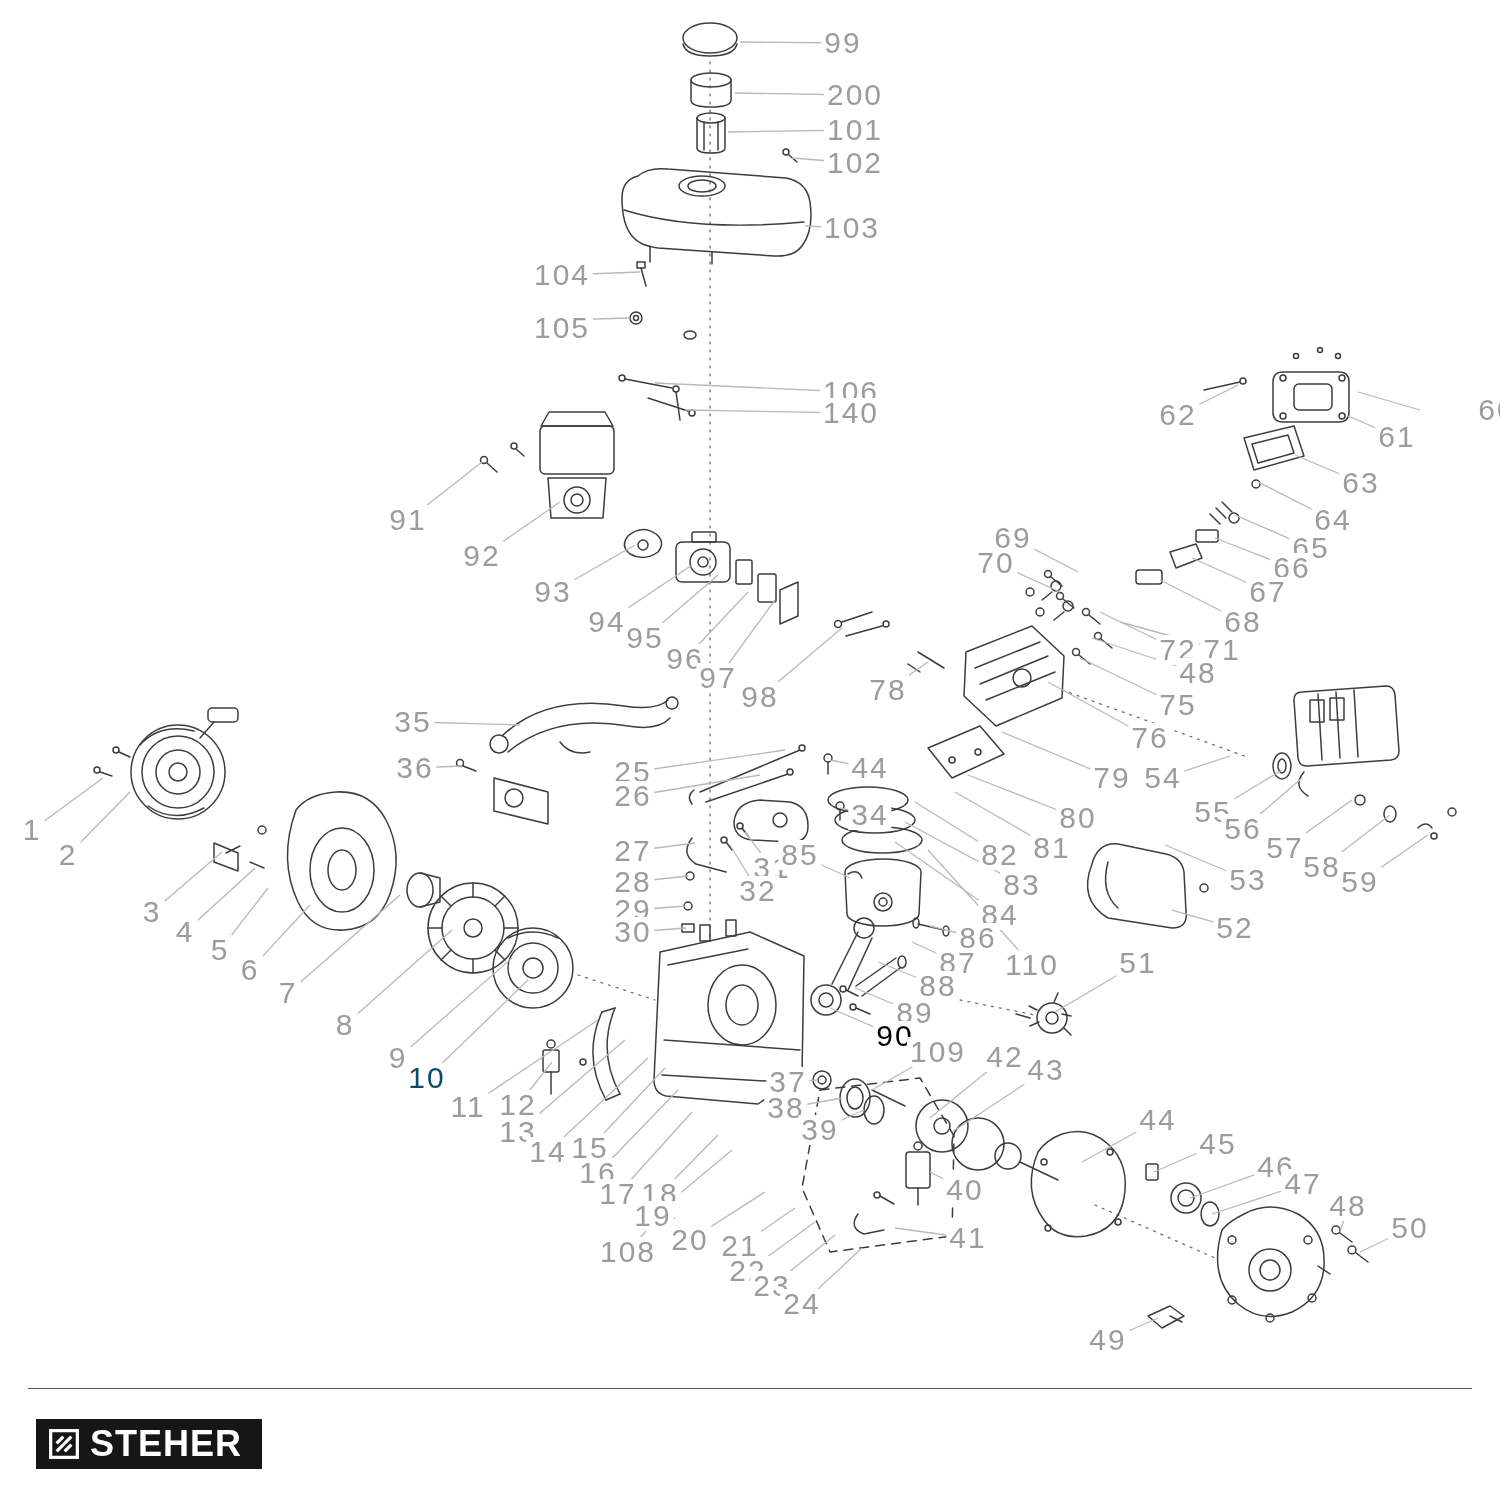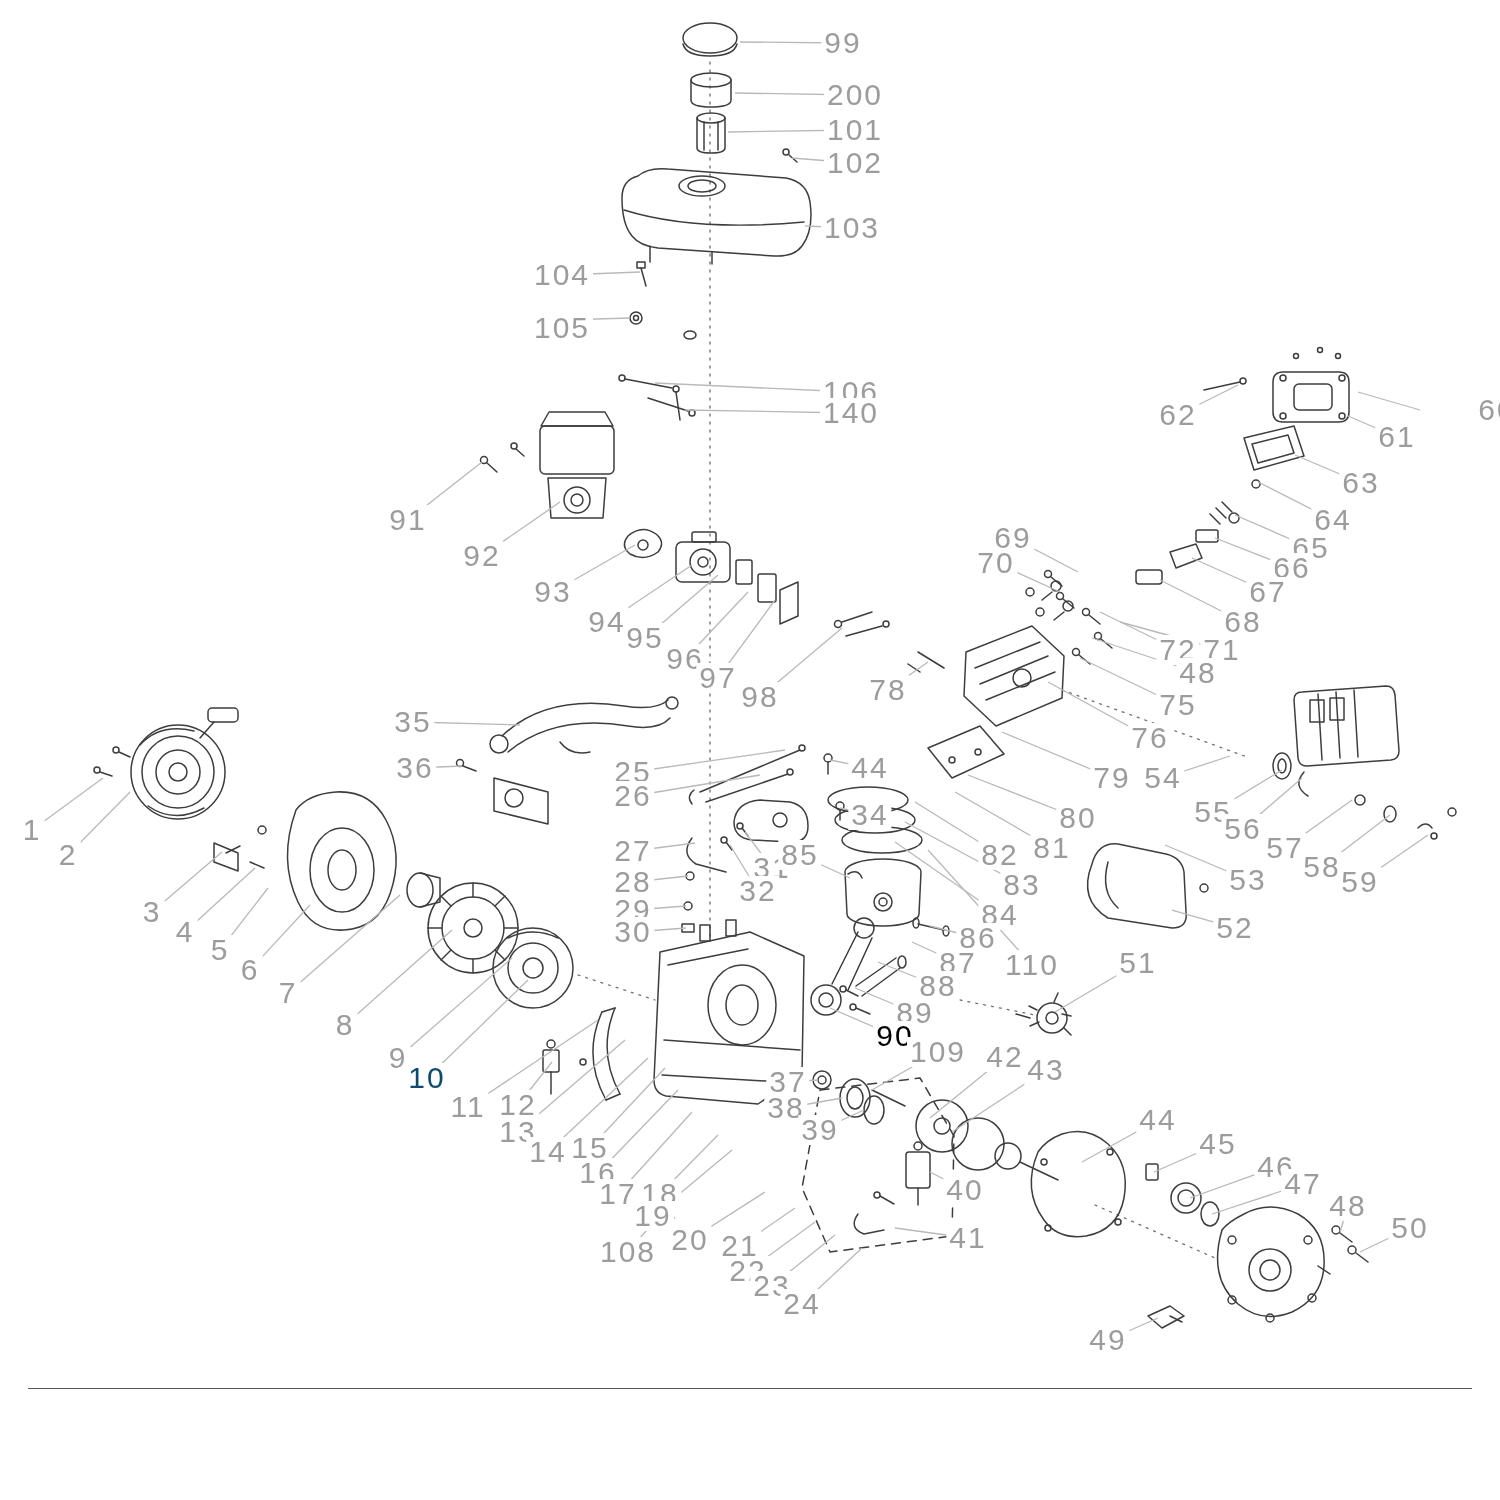--- a/index.html
+++ b/index.html
@@ -656,16 +656,27 @@
       <div class="callout" style="left: 851px; top: 392px; color: rgb(156, 156, 156); text-align: center;">106</div>
       <div class="callout" style="left: 851px; top: 413px; color: rgb(156, 156, 156);">140</div>
       <div class="callout" style="left: 628px; top: 1252px; color: rgb(156, 156, 156);">108</div>
       <div class="callout" style="left: 938px; top: 1052px; color: rgb(156, 156, 156);">109</div>
       <div class="callout" style="left: 1032px; top: 965px; color: rgb(156, 156, 156);">110</div>
     </div>
 
   <div class="footer">
     <div class="footer-rule"></div>
     <div class="footer-row">
+      <div class="logo">
+        <span class="logo-icon">
+          <svg viewBox="0 0 24 24">
+            <rect x="2" y="2" width="20" height="20" fill="none" stroke="#ffffff" stroke-width="2.4"></rect>
+            <line x1="6.5" y1="17.5" x2="17.5" y2="6.5" stroke="#ffffff" stroke-width="2.4"></line>
+            <line x1="6.5" y1="11.5" x2="11.5" y2="6.5" stroke="#ffffff" stroke-width="2.4"></line>
+            <line x1="12.5" y1="17.5" x2="17.5" y2="12.5" stroke="#ffffff" stroke-width="2.4"></line>
+          </svg>
+        </span>
+        <span class="logo-text">STEHER</span>
+      </div>
     </div>
   </div>
 
 </div>
 
 </body></html>

